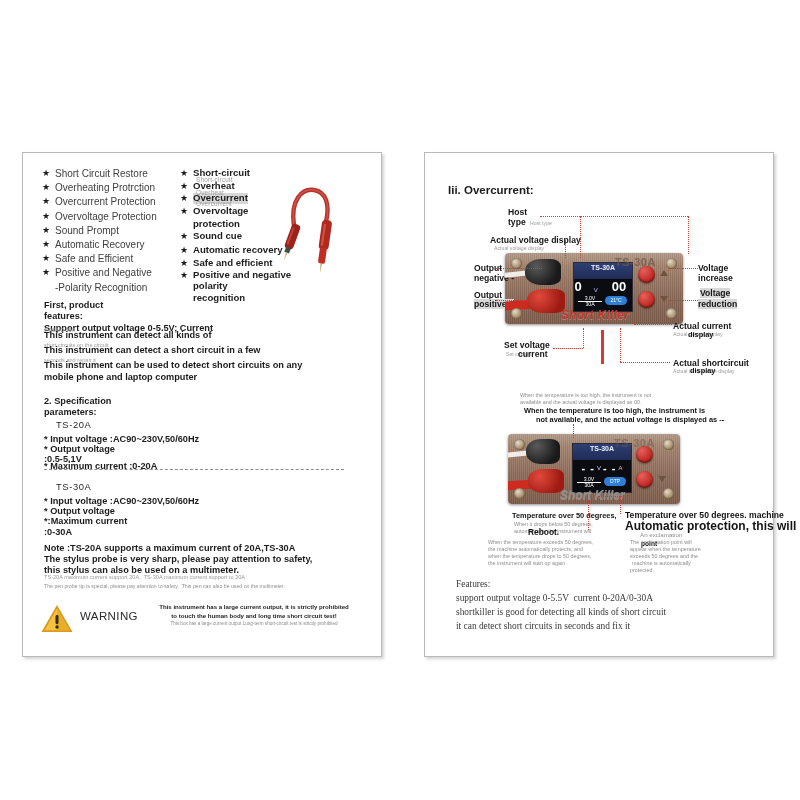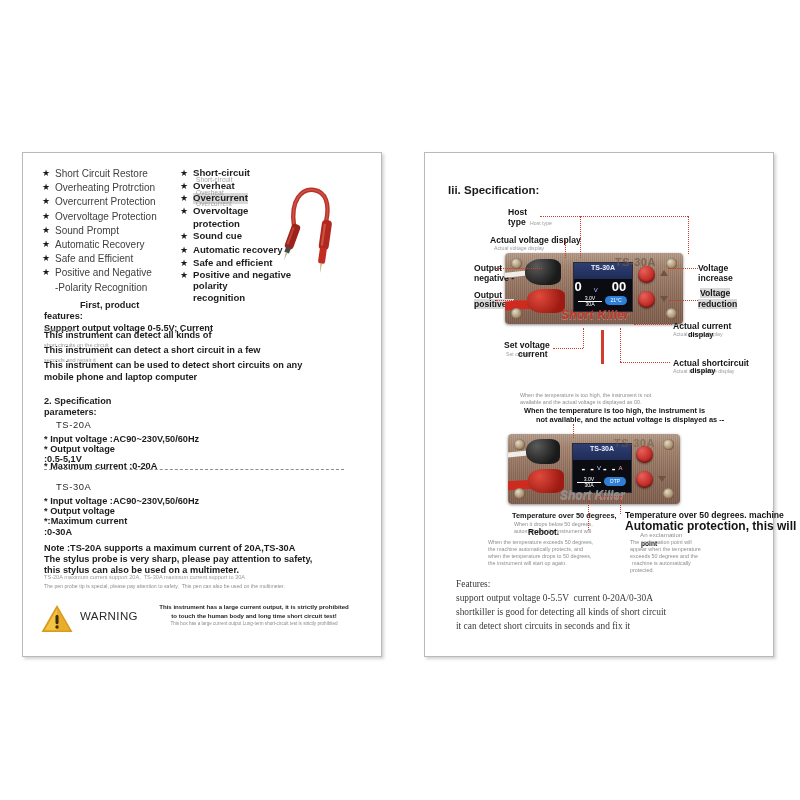--- a/index.html
+++ b/index.html
@@ -203,21 +203,21 @@
       <path d="M24.5 76 L26.5 76 L25.5 84 Z" fill="#c9b68a"></path>
     </g>
     <g transform="rotate(8 58 52)">
       <rect x="53" y="42" width="10" height="30" rx="4" fill="#b0281e"></rect>
       <rect x="55" y="46" width="2.2" height="22" fill="#d96258" opacity=".7"></rect>
       <rect x="54.5" y="70" width="7" height="16" rx="2.5" fill="#c22c21"></rect>
       <path d="M57 86 L59 86 L58 96 Z" fill="#cdb98d"></path>
     </g>
   </svg>
 
-  <div class="bodyline" style="left:44px;top:300px;margin-left:36px;">First, product</div>
+  <div class="bodyline" style="left:44px;top:300px;">First, product</div>
   <div class="bodyline" style="left:44px;top:311px;">features:</div>
   <div class="bodyline" style="left:44px;top:315px;margin-top:8px;">Support output voltage 0-5.5V; Current</div>
   <div class="tiny" style="left:44px;top:327px;">0-20A/0-30A</div>
   <div class="bodyline" style="left:44px;top:330px;">This instrument can detect all kinds of</div>
   <div class="tiny" style="left:44px;top:342px;">short circuits on the circuit</div>
   <div class="bodyline" style="left:44px;top:345px;">This instrument can detect a short circuit in a few</div>
   <div class="tiny" style="left:44px;top:357px;">seconds and repair it</div>
   <div class="bodyline" style="left:44px;top:360px;">This instrument can be used to detect short circuits on any</div>
   <div class="bodyline" style="left:44px;top:372px;">mobile phone and laptop computer</div>
 
@@ -252,21 +252,21 @@
       <rect x="15.5" y="12" width="3" height="9.2" rx="1.4" fill="#3a2a05"></rect>
       <circle cx="17" cy="24" r="1.7" fill="#3a2a05"></circle>
     </svg>
     <div id="warn-label">WARNING</div>
     <div class="warn-t1" style="left:122px;top:5px;width:192px;">This instrument has a large current output, it is strictly prohibited</div>
     <div class="warn-t1" style="left:122px;top:13.5px;width:192px;">to touch the human body and long time short circuit test!</div>
     <div class="warn-t2" style="left:122px;top:22.5px;width:192px;">This box has a large current output Lung-term short-circuit test is strictly prohibited</div>
   </div>
 
   <div class="panel" id="right-panel"></div>
-  <div id="ill-title">Iii. Specification:</div>
+  <div id="ill-title">Iii. Overcurrent:</div>
 
   <div class="leader" style="left:540px;top:216px;width:40px;"></div>
   <div class="leaderv" style="left:580px;top:216px;height:42px;"></div>
   <div class="leader" style="left:580px;top:216px;width:108px;"></div>
   <div class="leaderv" style="left:688px;top:216px;height:38px;"></div>
   <div class="leaderv" style="left:565px;top:240px;height:18px;"></div>
   <div class="leader" style="left:496px;top:268px;width:46px;"></div>
   <div class="leader" style="left:496px;top:300px;width:40px;"></div>
   <div class="leader" style="left:668px;top:268px;width:30px;"></div>
   <div class="leader" style="left:668px;top:300px;width:30px;"></div>

